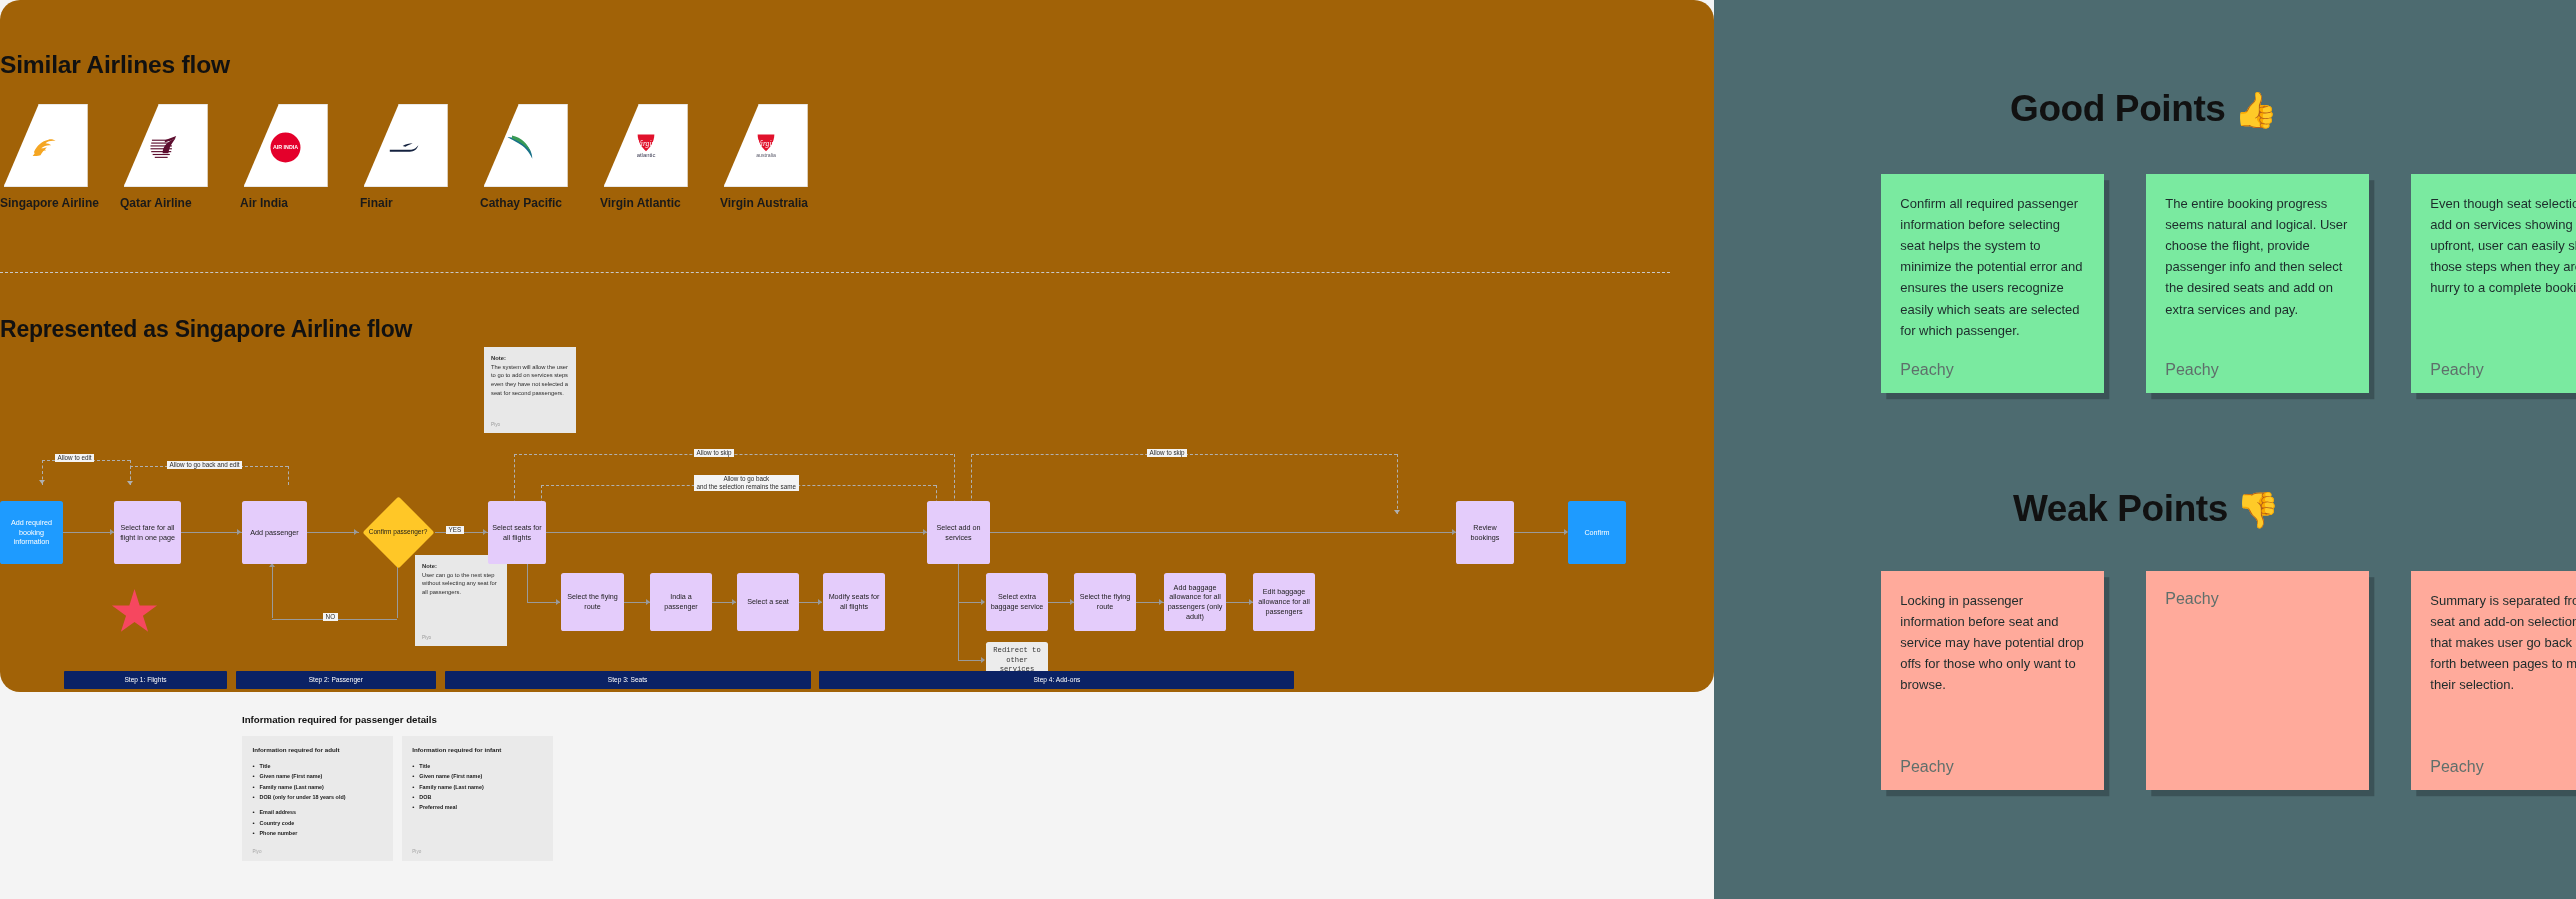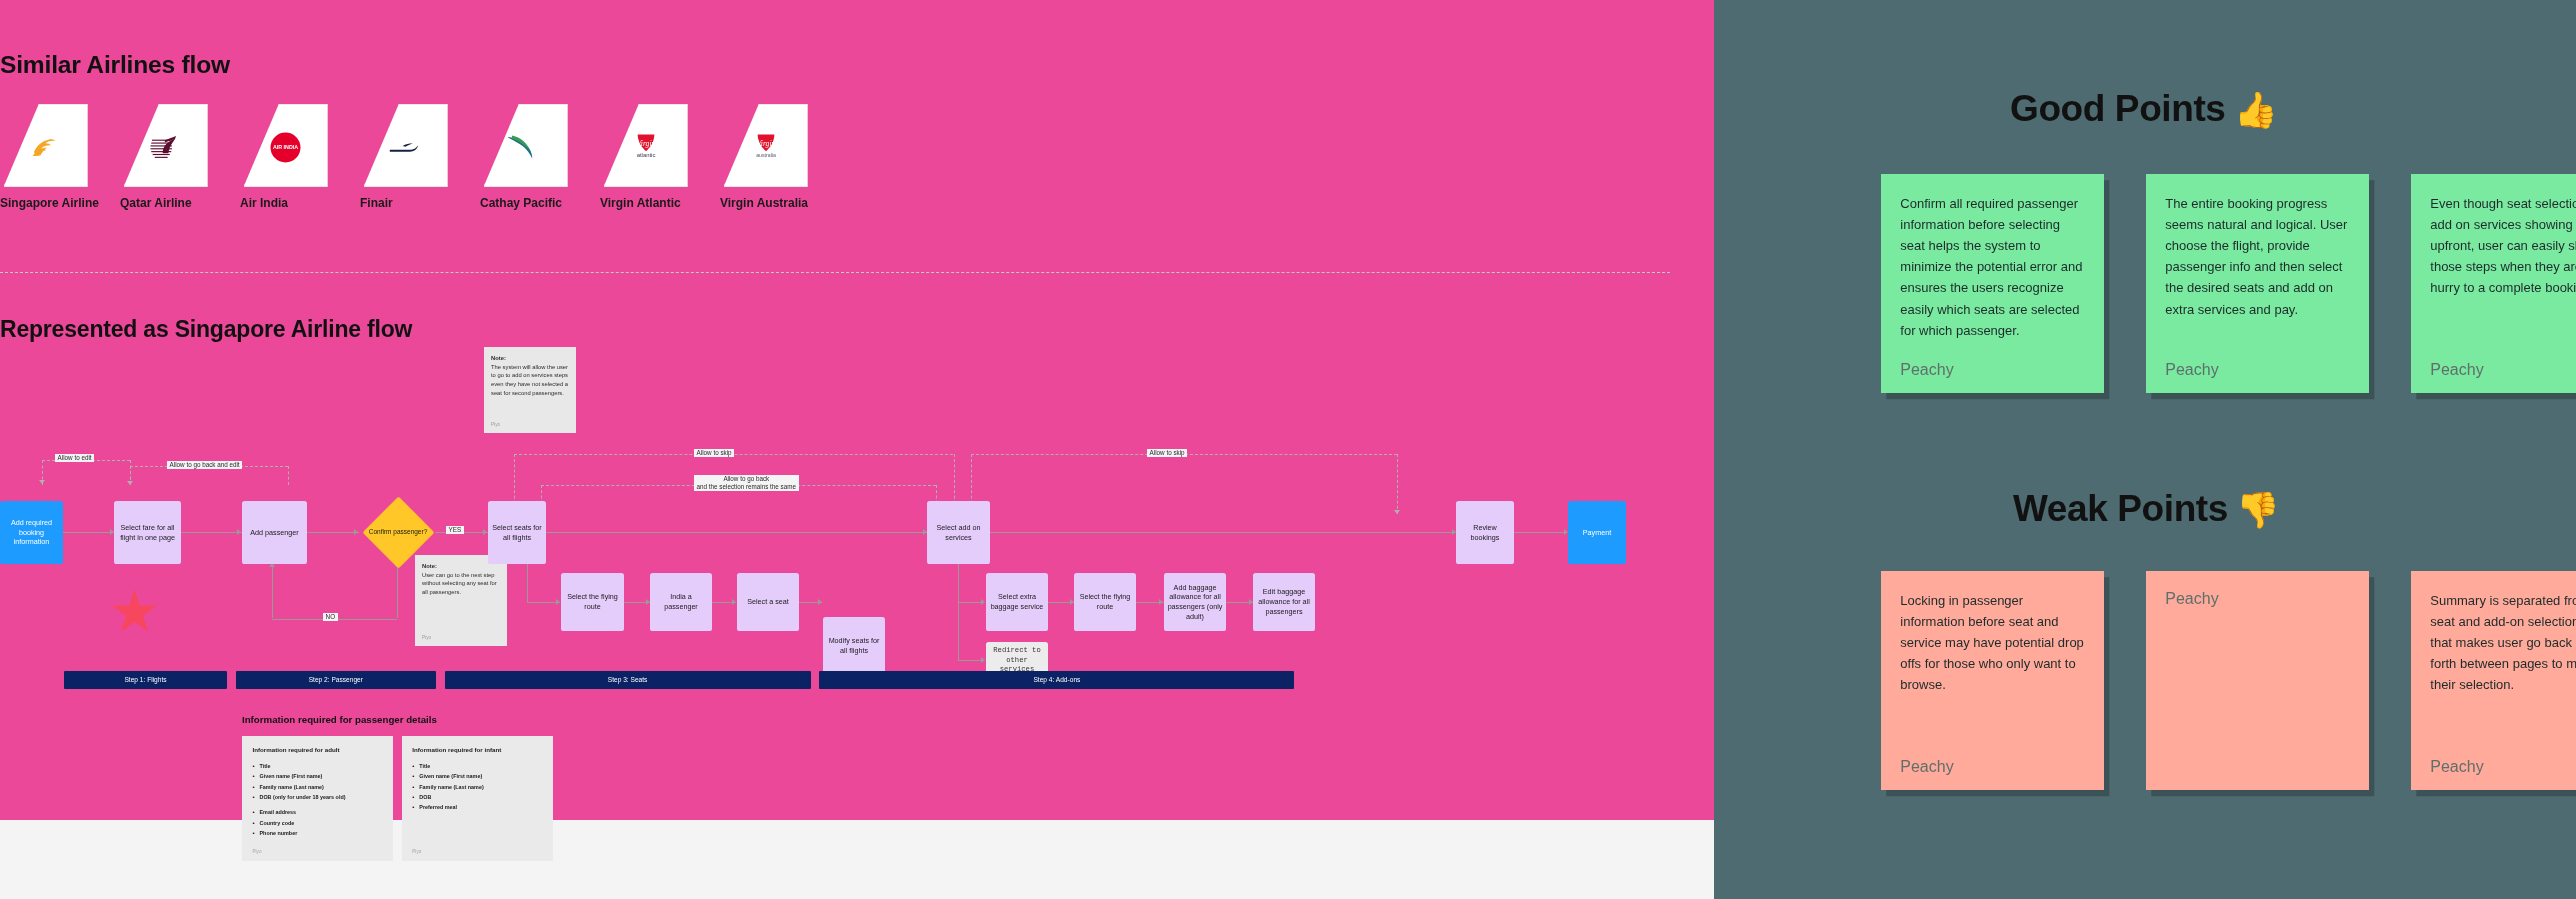--- a/index.html
+++ b/index.html
@@ -8,23 +8,24 @@
     width: 2576px; height: 900px;
     overflow: hidden;
     font-family: "Liberation Sans", sans-serif;
     background: #f4f4f4;
   }
   #board { position: relative; width: 2576px; height: 900px; display: flex; }
 
   
   #left-canvas {
     position: relative;
-    width: 1714px; height: 820px;
-    background: #ec4899;
+    width: 1714px; height: 692px;
+    background: #a16207;
     flex: 0 0 1714px;
+    border-radius: 20px;
   }
 
   .section-title {
     position: absolute;
     font-weight: 700;
     color: #111;
     letter-spacing: -0.2px;
     white-space: nowrap;
   }
   #title-similar { left: 0px; top: 51px; font-size: 24.6px; }
@@ -420,37 +421,37 @@
       </div>
 
       <div class="node" style="left:488px; top:167px; width:58px; height:63px;">Select seats for all flights</div>
 
       <div class="node" style="left:561px; top:239px; width:63px; height:58px;">Select the flying route</div>
 
       <div class="node" style="left:650px; top:239px; width:62px; height:58px;">India a passenger</div>
 
       <div class="node" style="left:737px; top:239px; width:62px; height:58px;">Select a seat</div>
 
-      <div class="node" style="left:823px; top:239px; width:62px; height:58px;margin-top:44px;">Modify seats for all flights</div>
+      <div class="node" style="left:823px; top:239px; width:62px; height:58px;">Modify seats for all flights</div>
 
       <div class="node" style="left:927px; top:167px; width:63px; height:63px;">Select add on services</div>
 
       <div class="node" style="left:986px; top:239px; width:62px; height:58px;">Select extra baggage service</div>
 
       <div class="node" style="left:1074px; top:239px; width:62px; height:58px;">Select the flying route</div>
 
       <div class="node" style="left:1164px; top:239px; width:62px; height:58px;text-align:center;">Add baggage allowance for all passengers (only adult)</div>
 
       <div class="node" style="left:1253px; top:239px; width:62px; height:58px;">Edit baggage allowance for all passengers</div>
 
       <div class="node grey" style="left:986px; top:308px; width:62px; height:37px;font-family:Liberation Mono, monospace;">Redirect to other services</div>
 
       <div class="node" style="left:1456px; top:167px; width:58px; height:63px;">Review bookings</div>
 
-      <div class="node blue" style="left:1568px; top:167px; width:58px; height:63px;">Payment</div>
+      <div class="node blue" style="left:1568px; top:167px; width:58px; height:63px;">Confirm</div>
 
       <div class="star" style="left:111px; top:255px;"></div>
     </div>
 
     <div id="steps">
       <div class="step-bar" style="width:163px">Step 1: Flights</div>
       <div class="step-bar" style="width:200px">Step 2: Passenger</div>
       <div class="step-bar" style="width:366px">Step 3: Seats</div>
       <div class="step-bar" style="width:475px">Step 4: Add-ons</div>
     </div>

